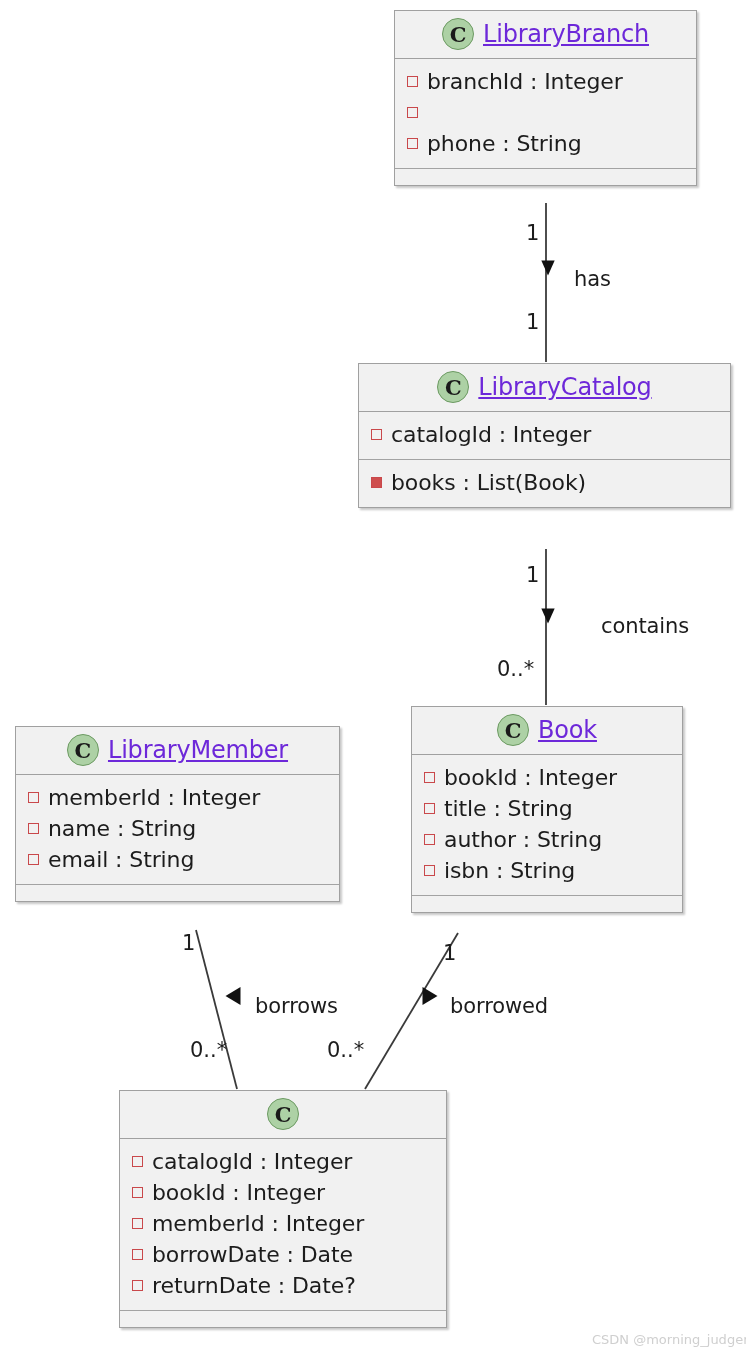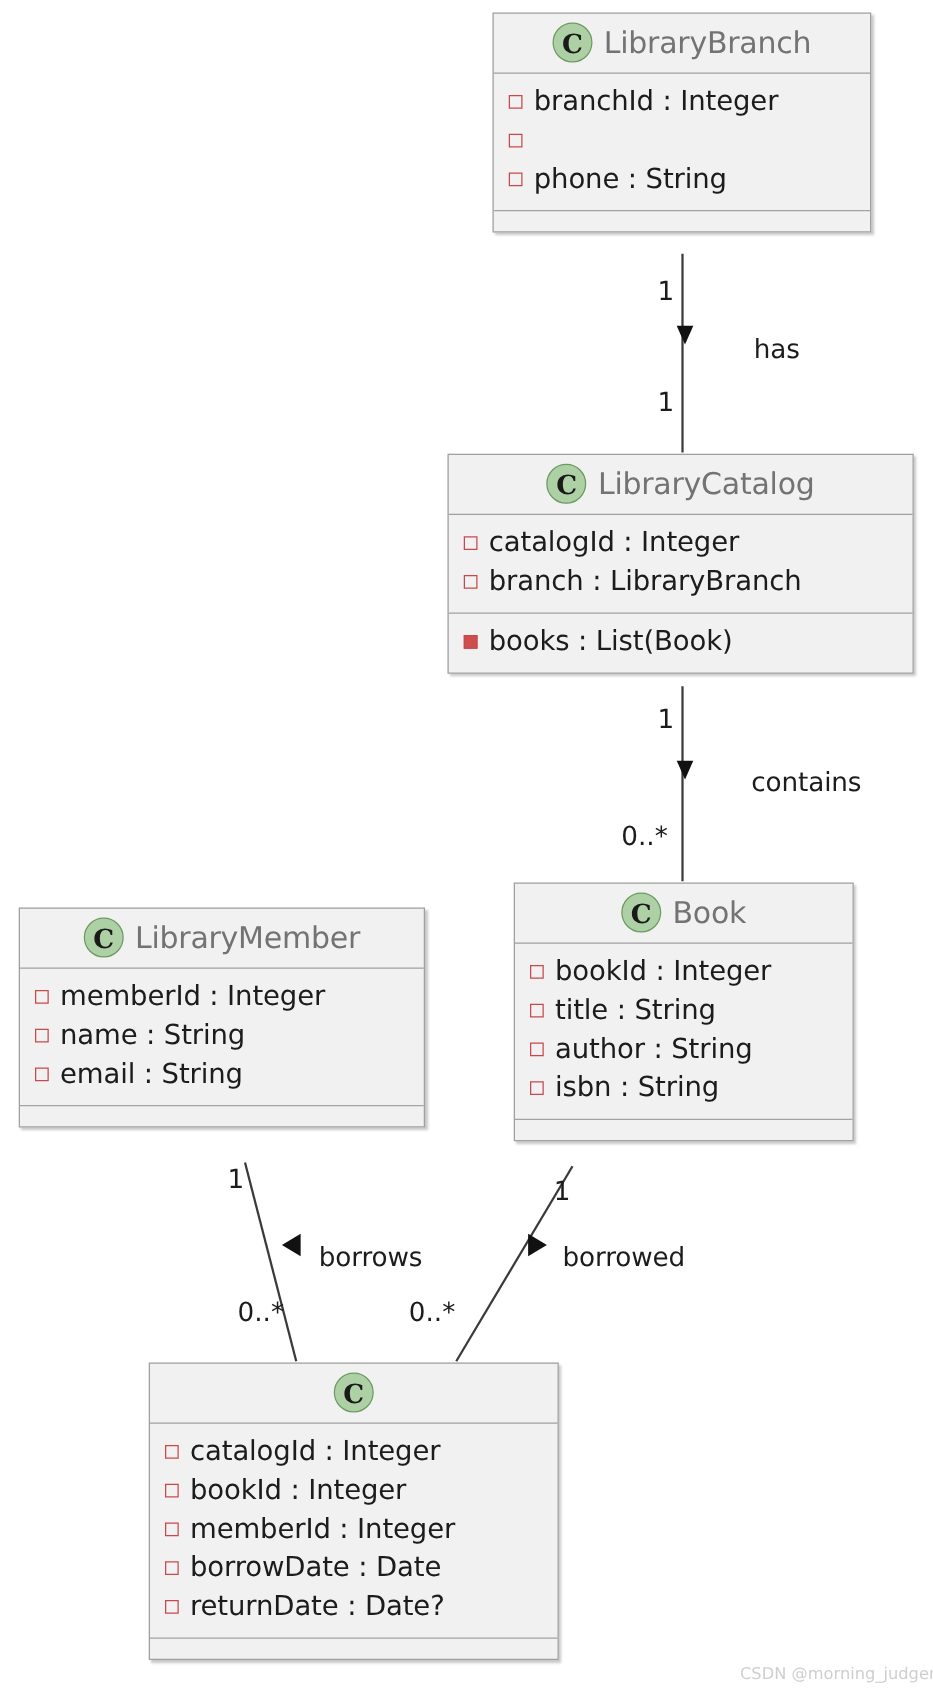--- a/index.html
+++ b/index.html
@@ -30,21 +30,21 @@
   .class-badge{
     width:30px;height:30px;border-radius:50%;
     background:#ADD1A5;
     border:1.5px solid #6C9A62;
     display:flex;align-items:center;justify-content:center;
     font-size:21px;font-weight:bold;color:#1A1A1A;
     line-height:1;flex:none;
     font-family:"DejaVu Serif","Liberation Serif",serif;
   }
   .class-title{
-    font-size:24px;color:#737373;white-space:nowrap;letter-spacing:-0.2px;
+    font-size:24px;color:#6d28d9;white-space:nowrap;letter-spacing:-0.2px;text-decoration:underline;
   }
   .uml-compartment{
     padding:7px 12px 9px 12px;
     border-bottom:1px solid #a3a3a3;
     box-sizing:border-box;
   }
   .uml-compartment:last-child{border-bottom:none;}
   .uml-compartment.empty{height:16px;padding:0;}
   .attr-row{
     display:flex;align-items:center;gap:9px;
@@ -110,24 +110,20 @@
       <div class="uml-class" style="left: 358px; top: 363px; width: 373px;">
         <div class="uml-header">
           <div class="class-badge">C</div>
           <div class="class-title">LibraryCatalog</div>
         </div>
         <div class="uml-compartment">
           <div class="attr-row">
             <span class="attr-marker public"></span>
             <span class="attr-text">catalogId : Integer</span>
           </div>
-          <div class="attr-row">
-            <span class="attr-marker public"></span>
-            <span class="attr-text">branch : LibraryBranch</span>
-          </div>
         </div>
         <div class="uml-compartment">
           <div class="attr-row">
             <span class="attr-marker private"></span>
             <span class="attr-text">books : List(Book)</span>
           </div>
         </div>
       </div>
       <div class="uml-class" style="left: 411px; top: 706px; width: 272px;">
         <div class="uml-header">
@@ -198,21 +194,21 @@
           </div>
           <div class="attr-row">
             <span class="attr-marker public"></span>
             <span class="attr-text">returnDate : Date?</span>
           </div>
         </div>
         <div class="uml-compartment empty"></div>
       </div>
     </div>
   <div id="label-layer">
-      <div class="edge-label" style="left: 603px; top: 267px;">has</div>
+      <div class="edge-label" style="left: 574px; top: 267px;">has</div>
       <div class="mult-label" style="left: 526px; top: 221px;">1</div>
       <div class="mult-label" style="left: 526px; top: 310px;">1</div>
       <div class="edge-label" style="left: 570px; top: 614px; margin-left: 31px;">contains</div>
       <div class="mult-label" style="left: 526px; top: 563px;">1</div>
       <div class="mult-label" style="left: 497px; top: 657px;">0..*</div>
       <div class="edge-label" style="left: 255px; top: 994px;">borrows</div>
       <div class="mult-label" style="left: 182px; top: 931px;">1</div>
       <div class="mult-label" style="left: 190px; top: 1038px;">0..*</div>
       <div class="edge-label" style="left: 450px; top: 994px;">borrowed</div>
       <div class="mult-label" style="left: 443px; top: 941px;">1</div>

